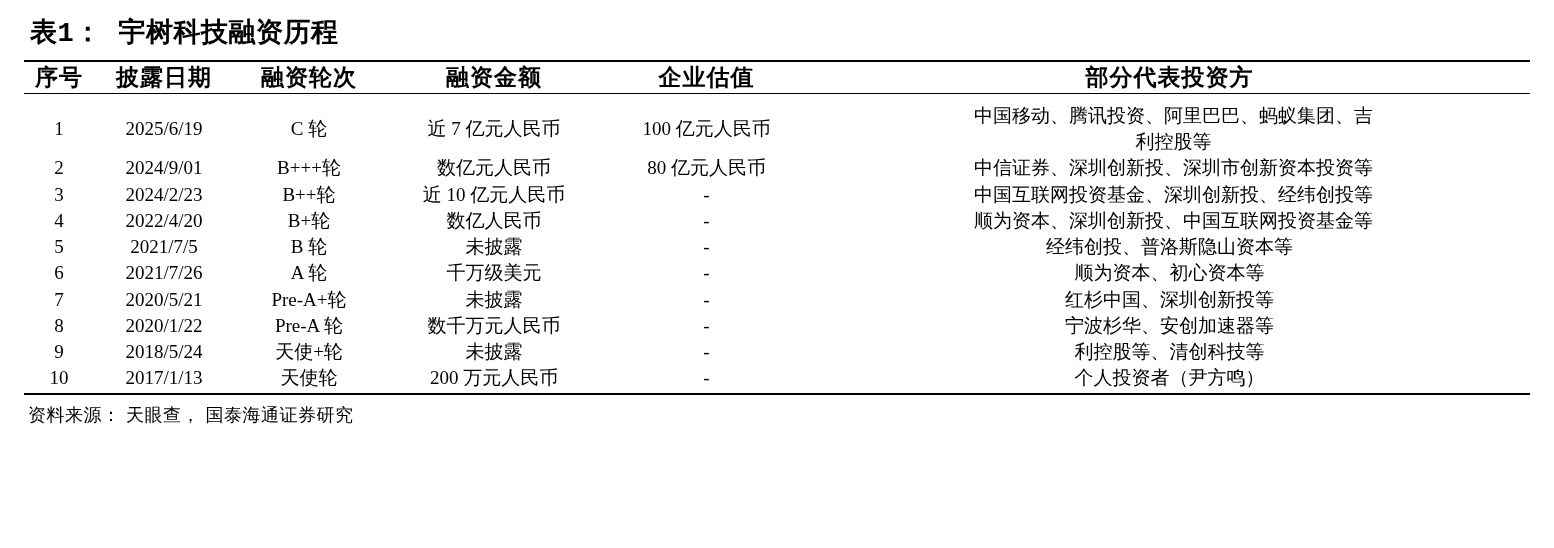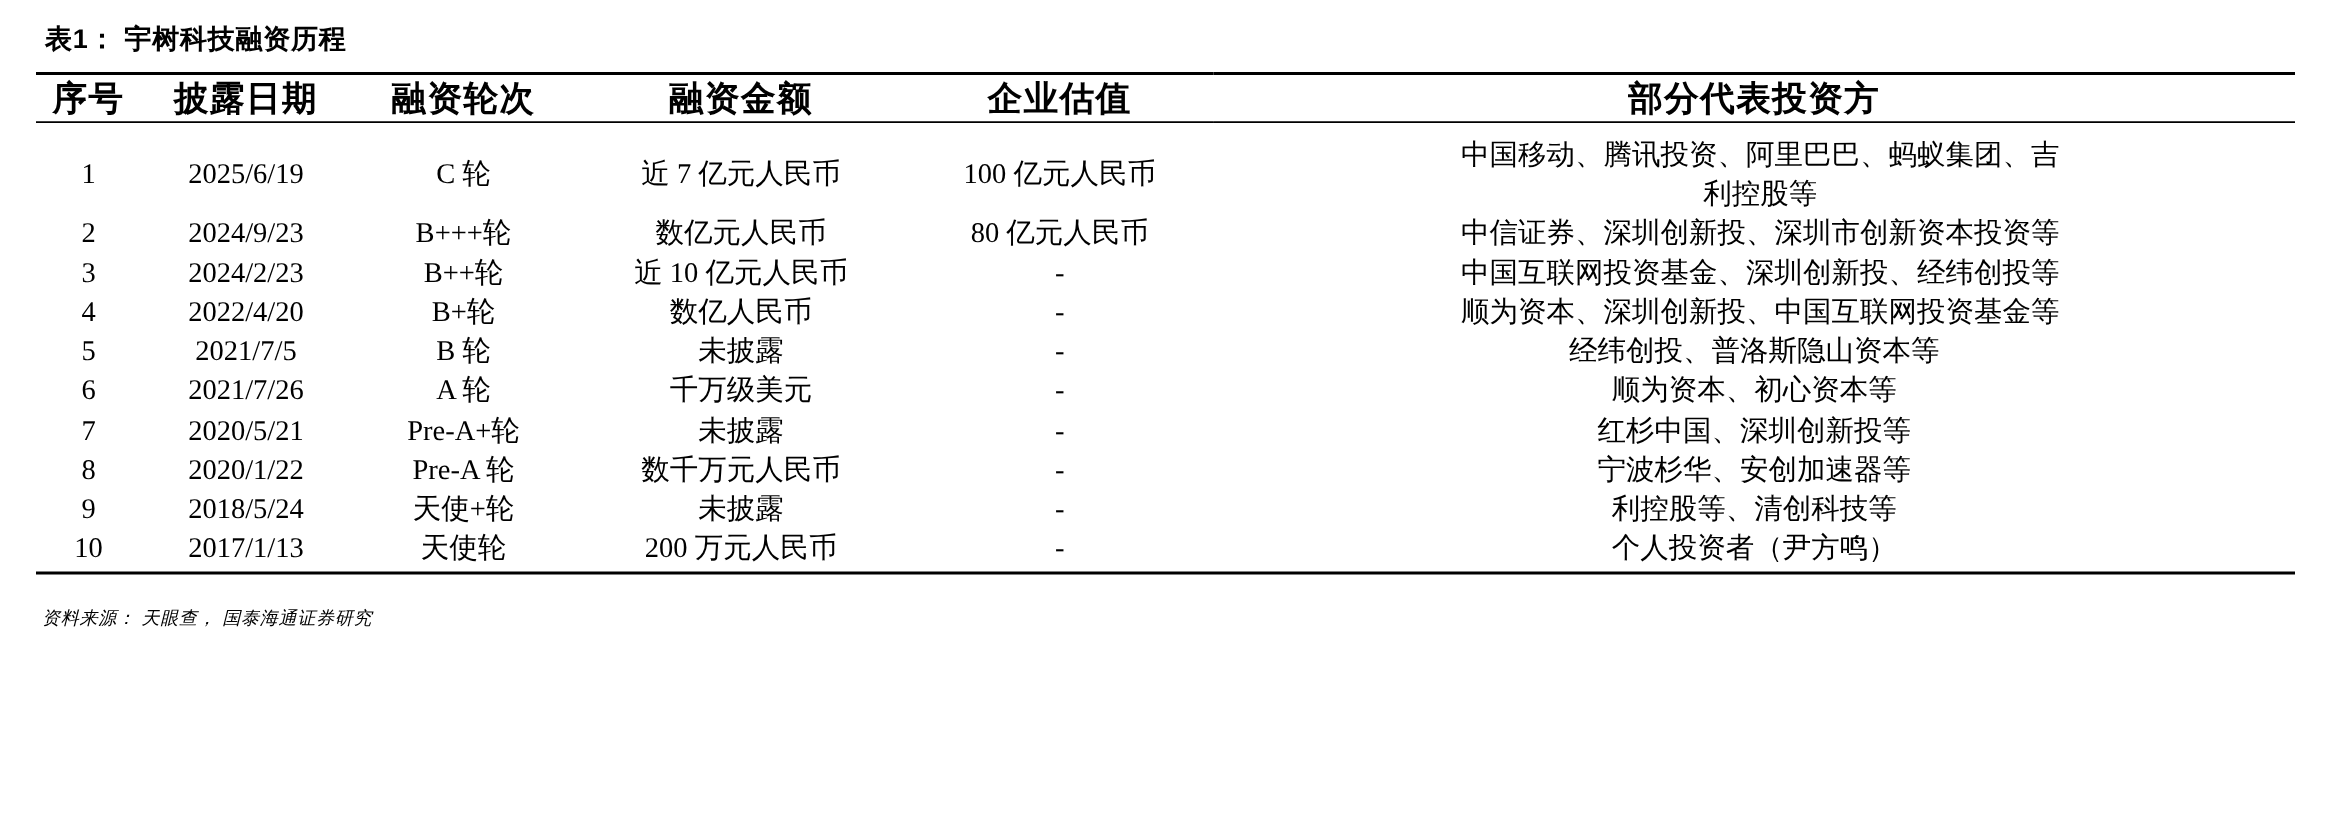--- a/index.html
+++ b/index.html
@@ -15,23 +15,23 @@
     overflow: hidden;
   }
   .page {
     position: relative;
     width: 1554px;
     height: 548px;
     box-sizing: border-box;
     padding: 8px 24px 0 24px;
   }
   .table-title {
-    font-family: Liberation Sans, sans-serif;
+    font-family: Liberation Mono, monospace;
     font-weight: bold;
-    font-size: 18px;
+    font-size: 27px;
     letter-spacing: 0.5px;
     margin: 6px 0 10px 6px;
     white-space: nowrap;
   }
   table.fin-table {
     width: 1506px;
     border-collapse: collapse;
     table-layout: fixed;
     font-size: 19px;
   }
@@ -71,25 +71,24 @@
   th.c-inv    { width: 721px; }
   td.c-inv.leftal { text-align: center; padding-left: 8px; }
   .rule-bottom {
     border-top: 2.5px solid #000;
     width: 1506px;
     height: 0;
     margin-top: 2px;
   }
   .source {
     font-family: "Liberation Sans", "DejaVu Sans", sans-serif;
-    font-size: 12px;
-    margin: 21px 0 0 4px;
+    font-size: 18px;
+    margin: 8px 0 0 4px;
     letter-spacing: 0.5px;
     white-space: nowrap;
-    font-style: italic;
   }
   .wrap2 { display: block; }
 </style>
 </head>
 <body>
 
 <div class="page">
 
   <div class="table-title">表1： 宇树科技融资历程</div>
 
@@ -111,21 +110,21 @@
         <td class="c-round">C 轮</td>
         <td class="c-amount">近 7 亿元人民币</td>
         <td class="c-val">100 亿元人民币</td>
         <td class="c-inv leftal">
           <span class="wrap2">中国移动、腾讯投资、阿里巴巴、蚂蚁集团、吉</span>
           <span class="wrap2">利控股等</span>
         </td>
       </tr>
       <tr>
         <td class="c-no">2</td>
-        <td class="c-date">2024/9/23</td>
+        <td class="c-date">2024/9/01</td>
         <td class="c-round">B+++轮</td>
         <td class="c-amount">数亿元人民币</td>
         <td class="c-val">80 亿元人民币</td>
         <td class="c-inv leftal">中信证券、深圳创新投、深圳市创新资本投资等</td>
       </tr>
       <tr>
         <td class="c-no">3</td>
         <td class="c-date">2024/2/23</td>
         <td class="c-round">B++轮</td>
         <td class="c-amount">近 10 亿元人民币</td>

